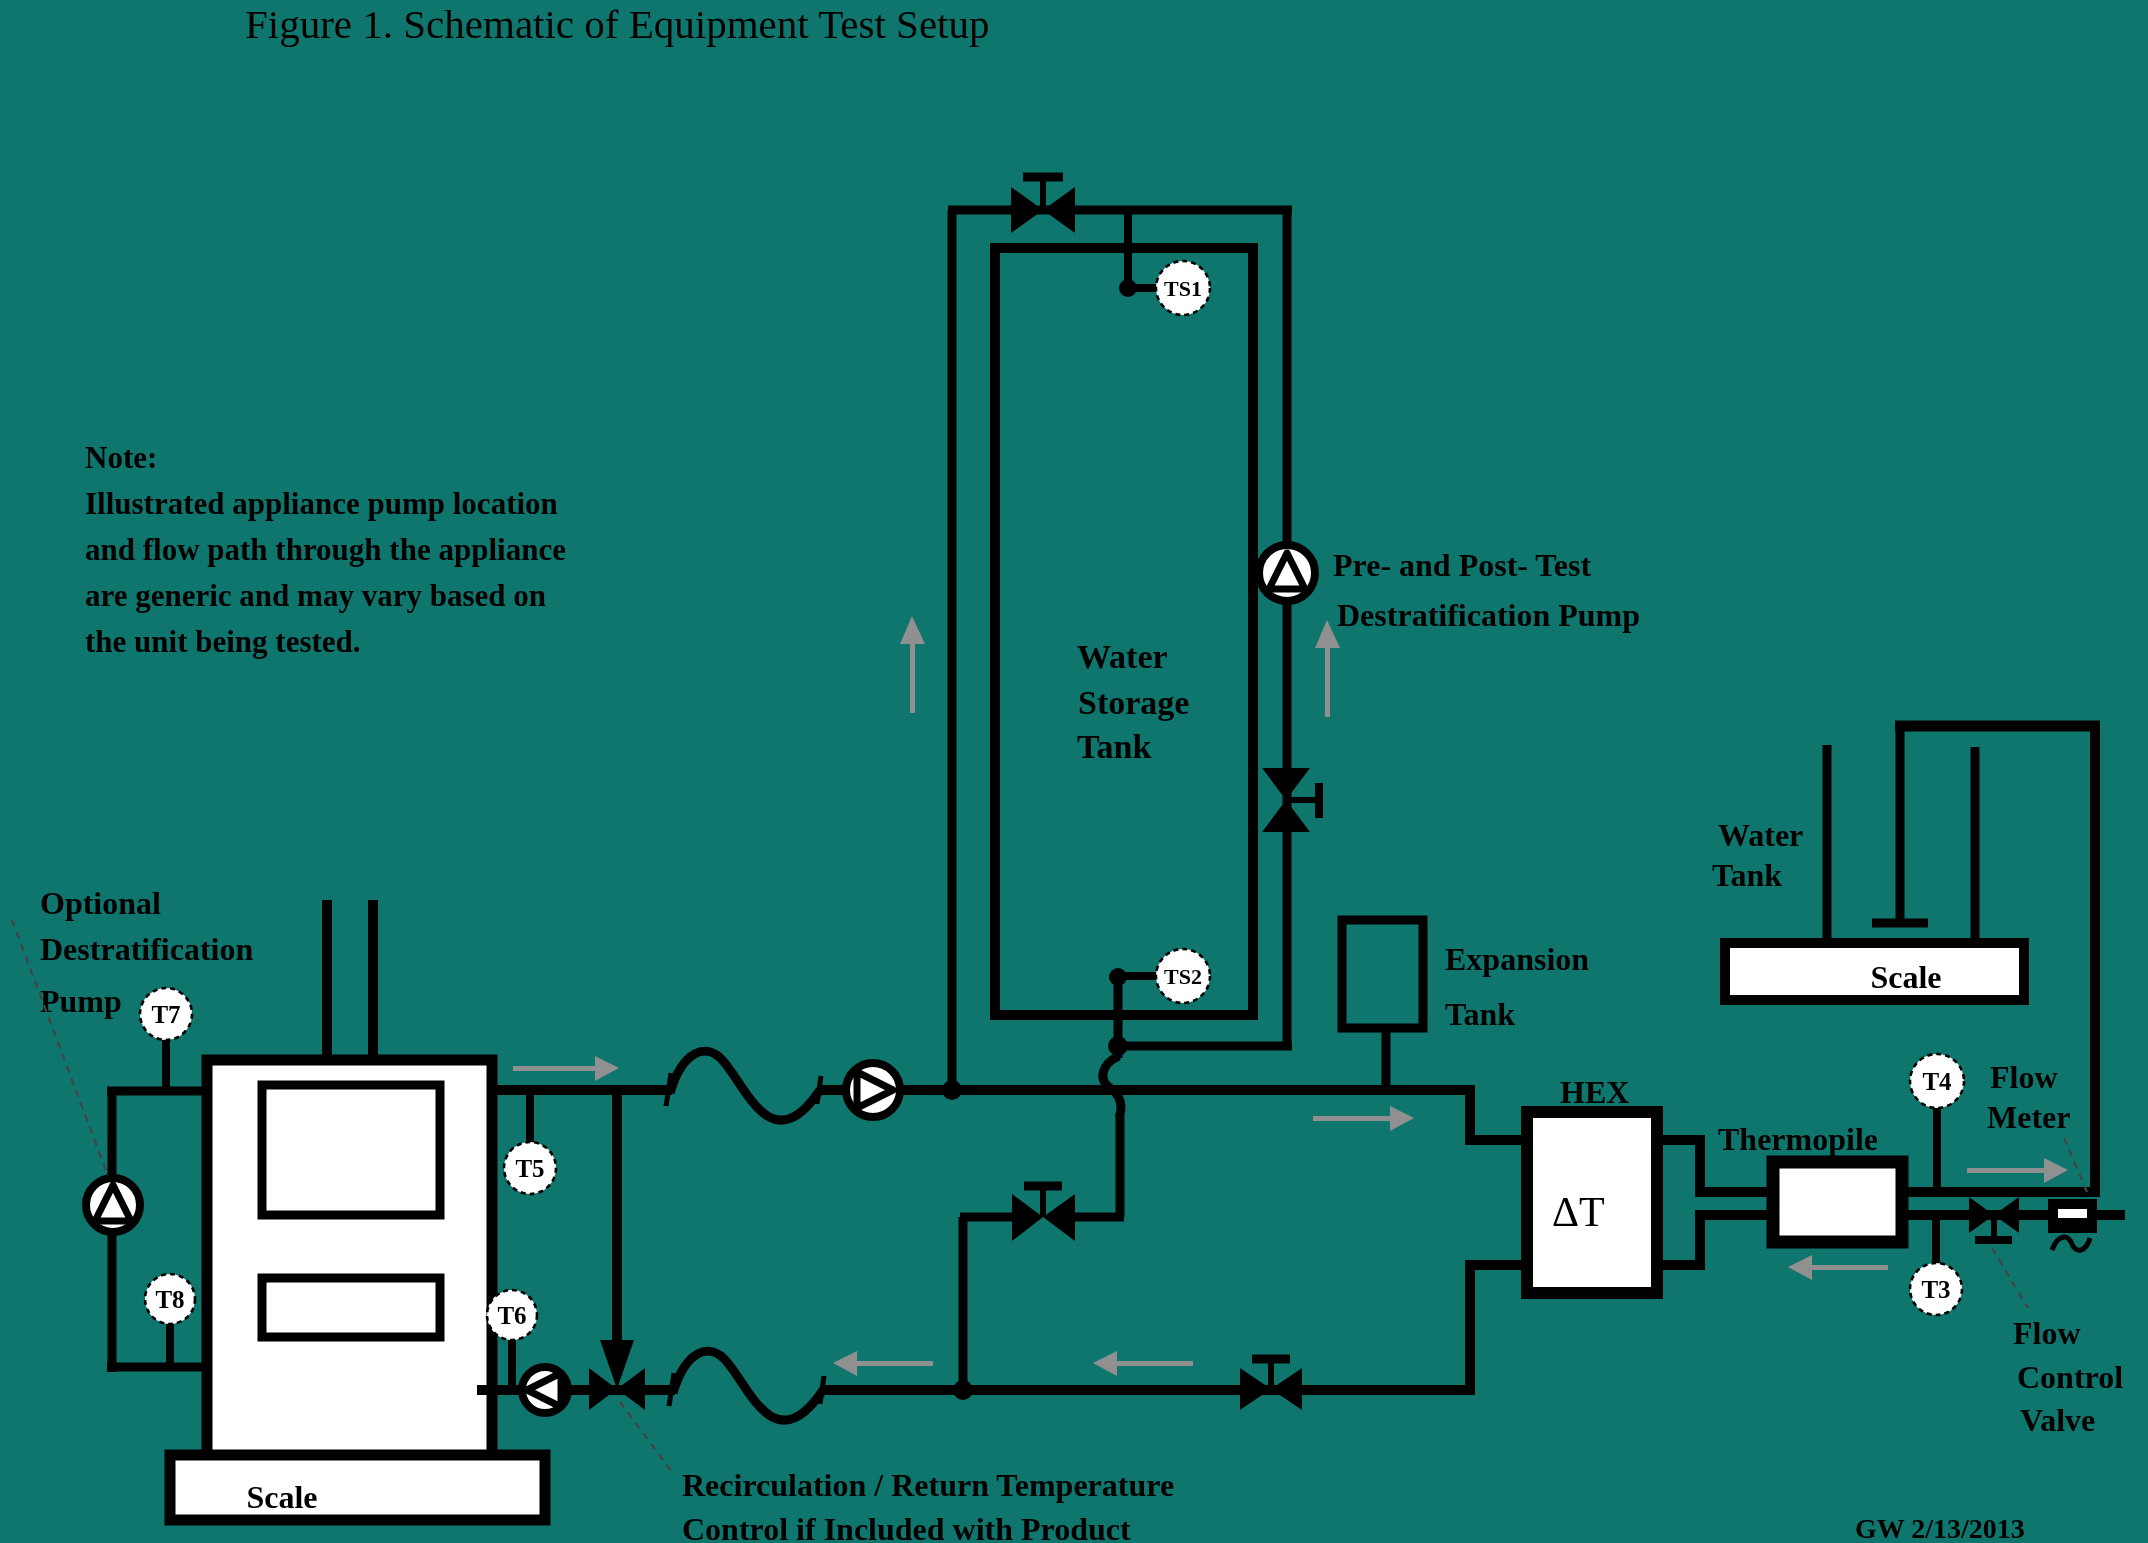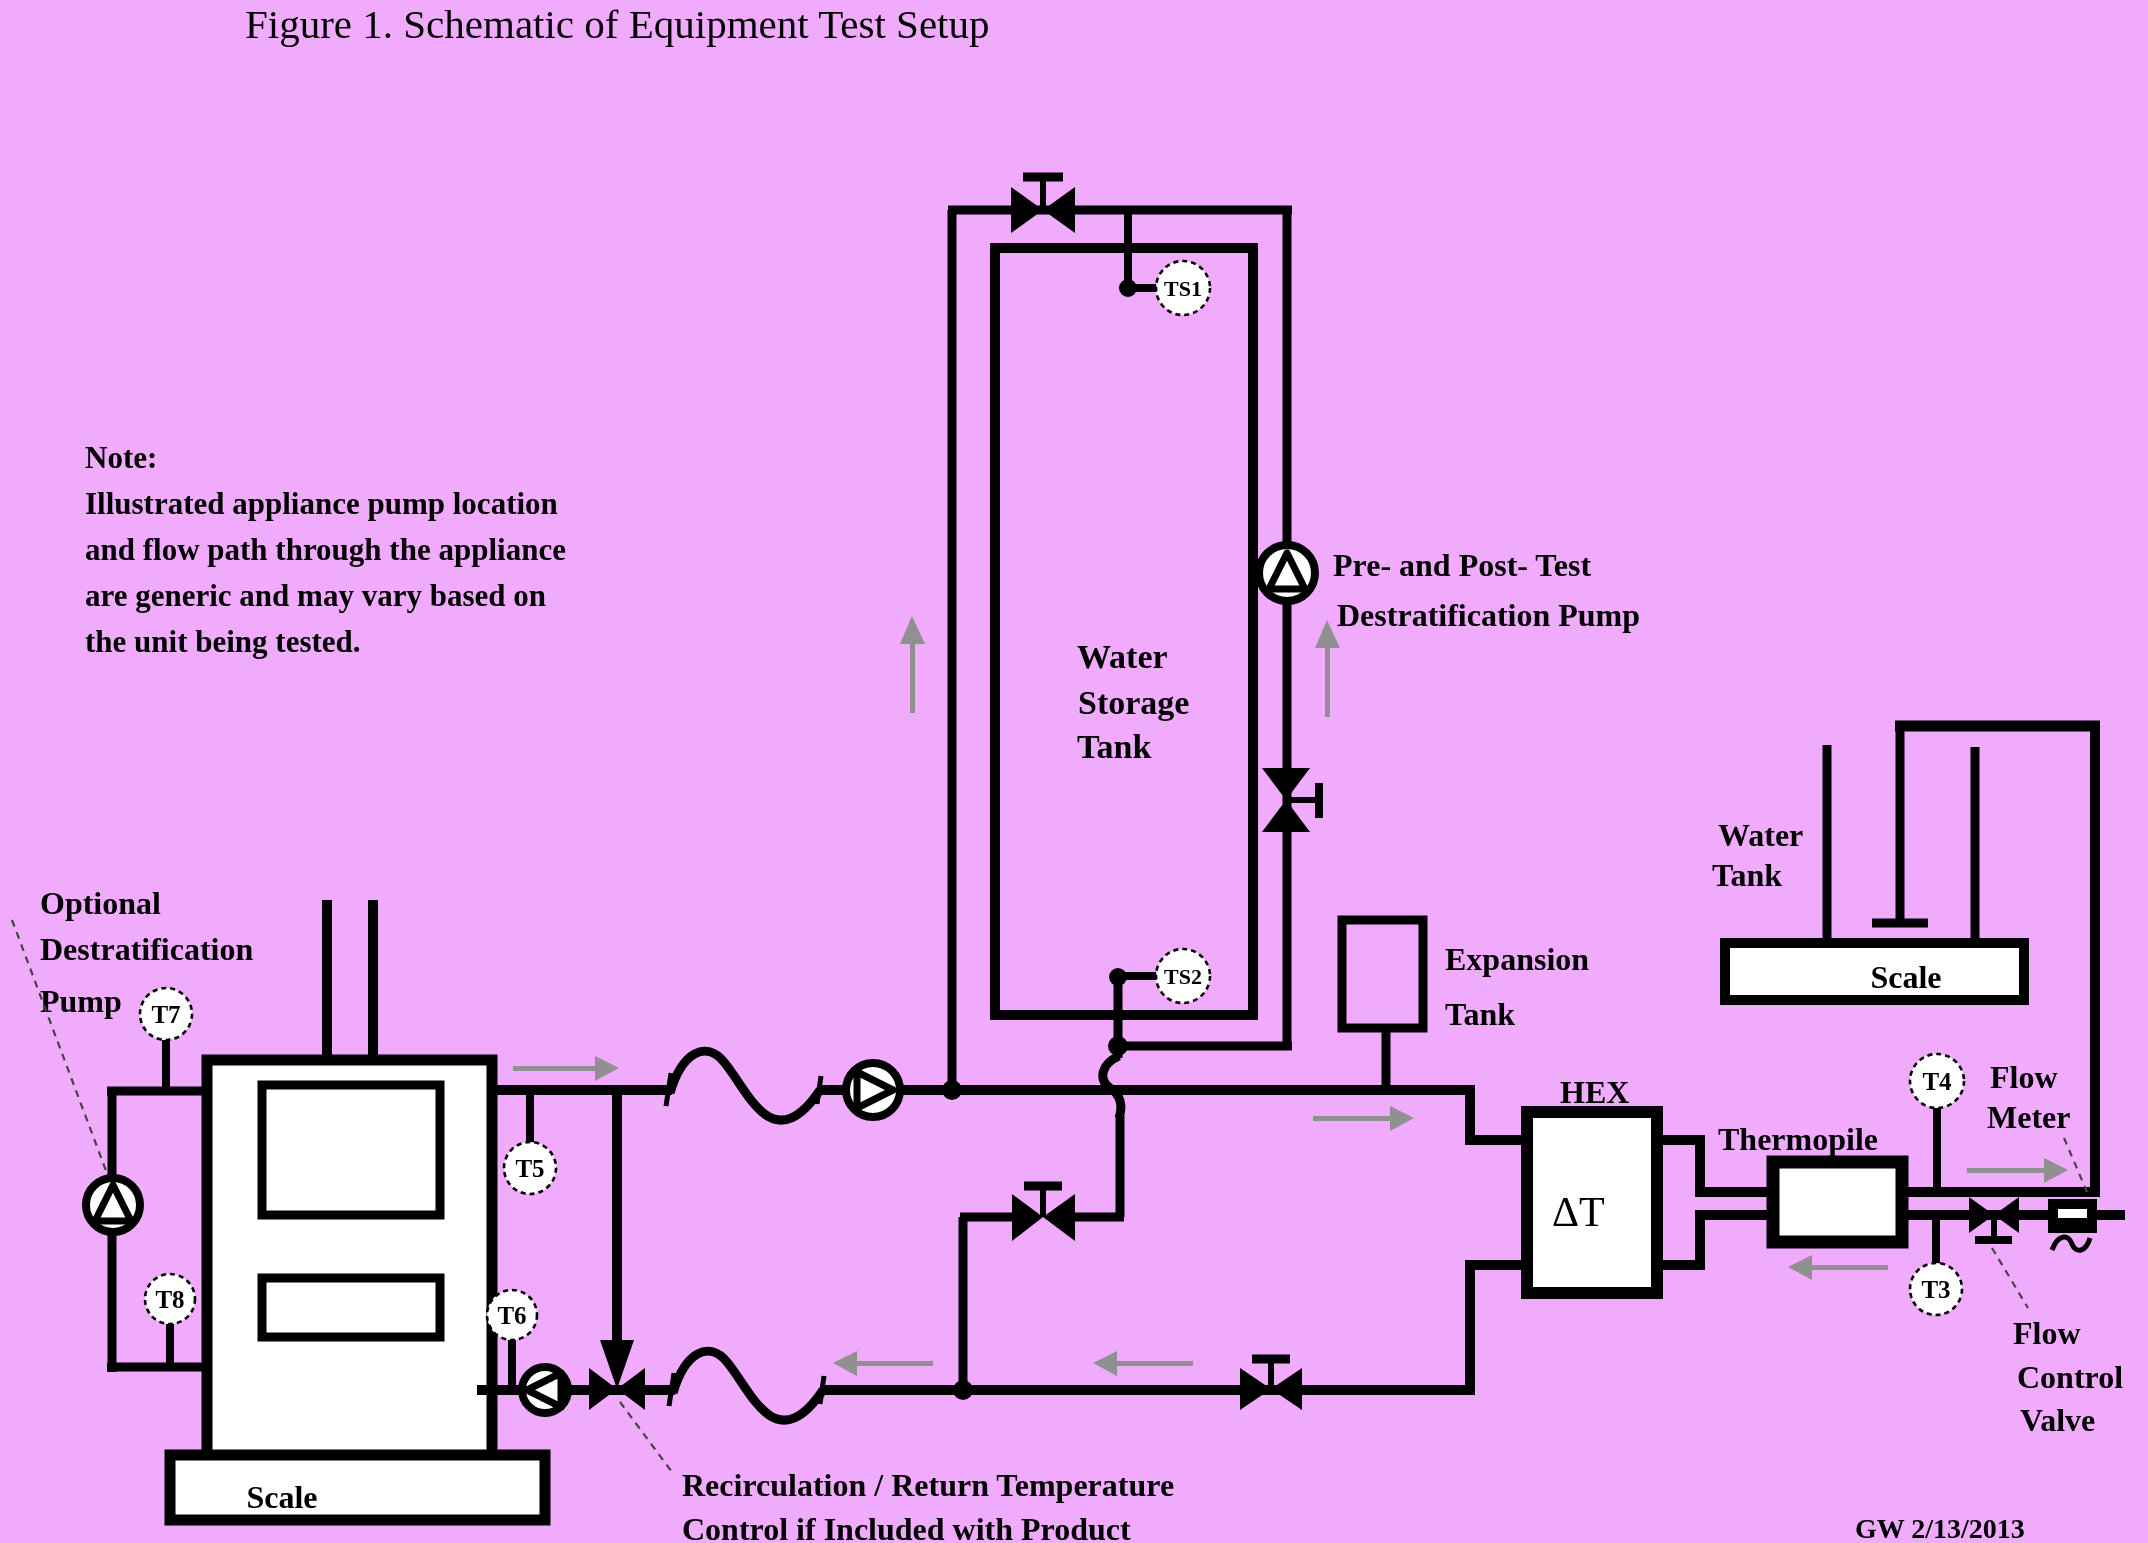--- a/index.html
+++ b/index.html
@@ -1,16 +1,16 @@
 <!DOCTYPE html>
 <html><head>
 <meta charset="utf-8">
 <style>
   html,body{margin:0;padding:0;background:#ffffff;}
-  .stage{position:relative;width:2148px;height:1543px;background:#f0abfc;overflow:hidden;}
+  .stage{position:relative;width:2148px;height:1543px;background:#0f766e;overflow:hidden;}
   svg{display:block;}
   text{font-family:"Liberation Serif","DejaVu Serif",serif;fill:#000;}
   .title{font-size:41px;font-weight:400;}
   .note{font-size:31px;font-weight:700;}
   .lbl{font-size:32px;font-weight:700;}
   .lbl34{font-size:34px;font-weight:700;}
   .sensor{font-size:25px;font-weight:700;text-anchor:middle;}
   .sensorS{font-size:22px;font-weight:700;text-anchor:middle;}
   .delta{font-size:42px;font-weight:400;}
   .sig{font-size:28px;font-weight:700;}

